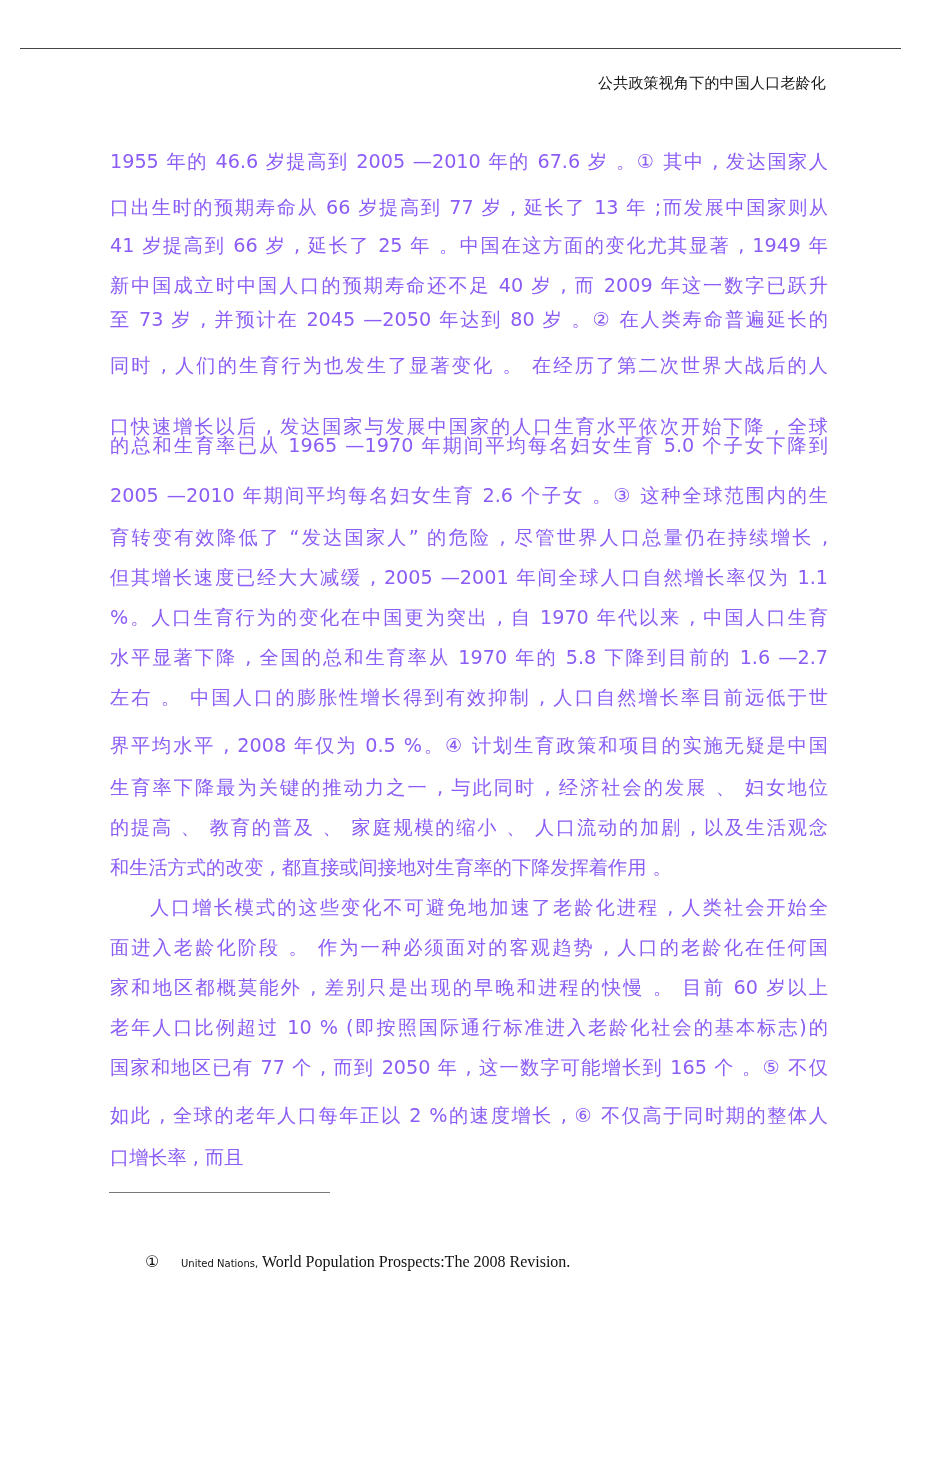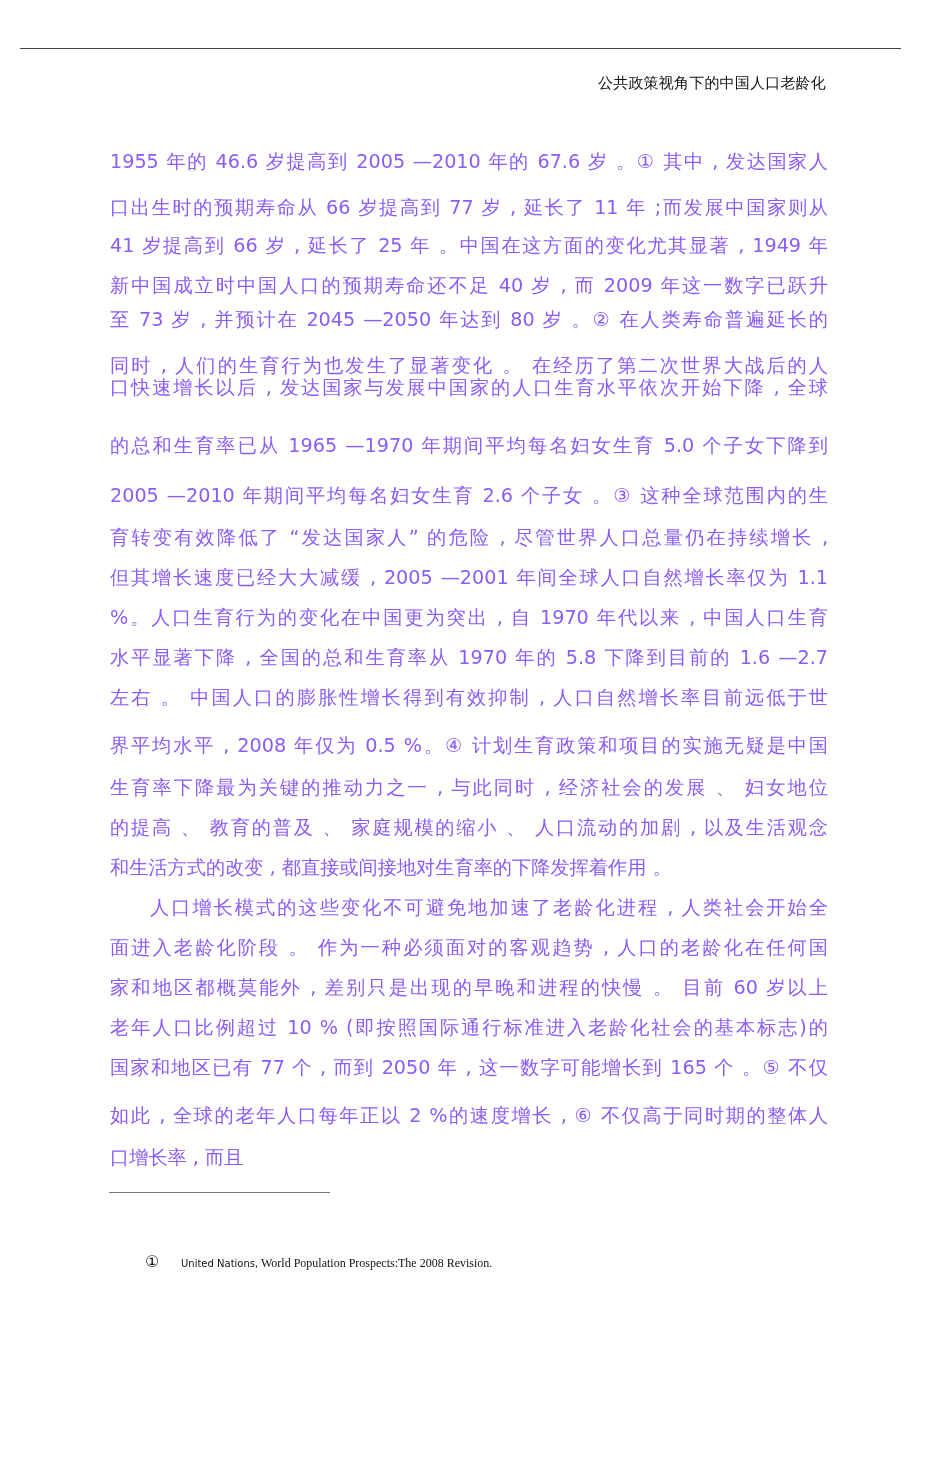--- a/index.html
+++ b/index.html
@@ -71,39 +71,39 @@
       display: inline-block;
       width: 36px;
       font-size: 16px;
     }
     .fn-sans {
       font-family: "DejaVu Sans", "Liberation Sans", sans-serif;
       font-size: 10px;
     }
     .fn-serif {
       font-family: "Liberation Serif", "DejaVu Serif", serif;
-      font-size: 12px;
+      font-size: 16px;
     }
   </style>
 </head>
 <body>
 
 <div>
 
   <div class="header-rule"></div>
   <div class="running-title">公共政策视角下的中国人口老龄化</div>
 
   <div>
     <div class="line" style="top:150px">1955 年的 46.6 岁提高到 2005 —2010 年的 67.6 岁 。① 其中 , 发达国家人</div>
-    <div class="line" style="top:196px">口出生时的预期寿命从 66 岁提高到 77 岁 , 延长了 11 年 ;而发展中国家则从</div>
+    <div class="line" style="top:196px">口出生时的预期寿命从 66 岁提高到 77 岁 , 延长了 13 年 ;而发展中国家则从</div>
     <div class="line" style="top:234px">41 岁提高到 66 岁 , 延长了 25 年 。中国在这方面的变化尤其显著 , 1949 年</div>
     <div class="line" style="top:274px">新中国成立时中国人口的预期寿命还不足 40 岁 , 而 2009 年这一数字已跃升</div>
     <div class="line" style="top:308px">至 73 岁 , 并预计在 2045 —2050 年达到 80 岁 。② 在人类寿命普遍延长的</div>
     <div class="line" style="top:354px">同时 , 人们的生育行为也发生了显著变化 。 在经历了第二次世界大战后的人</div>
-    <div class="line" style="top:376px">口快速增长以后 , 发达国家与发展中国家的人口生育水平依次开始下降 , 全球</div>
+    <div class="line" style="top:415px">口快速增长以后 , 发达国家与发展中国家的人口生育水平依次开始下降 , 全球</div>
     <div class="line" style="top:434px">的总和生育率已从 1965 —1970 年期间平均每名妇女生育 5.0 个子女下降到</div>
     <div class="line" style="top:484px">2005 —2010 年期间平均每名妇女生育 2.6 个子女 。③ 这种全球范围内的生</div>
     <div class="line" style="top:526px">育转变有效降低了 “发达国家人” 的危险 , 尽管世界人口总量仍在持续增长 ,</div>
     <div class="line" style="top:566px">但其增长速度已经大大减缓 , 2005 —2001 年间全球人口自然增长率仅为 1.1</div>
     <div class="line" style="top:606px">%。人口生育行为的变化在中国更为突出 , 自 1970 年代以来 , 中国人口生育</div>
     <div class="line" style="top:646px">水平显著下降 , 全国的总和生育率从 1970 年的 5.8 下降到目前的 1.6 —2.7</div>
     <div class="line" style="top:686px">左右 。 中国人口的膨胀性增长得到有效抑制 , 人口自然增长率目前远低于世</div>
     <div class="line" style="top:734px">界平均水平 , 2008 年仅为 0.5 %。④ 计划生育政策和项目的实施无疑是中国</div>
     <div class="line" style="top:776px">生育率下降最为关键的推动力之一 , 与此同时 , 经济社会的发展 、 妇女地位</div>
     <div class="line" style="top:816px">的提高 、 教育的普及 、 家庭规模的缩小 、 人口流动的加剧 , 以及生活观念</div>

